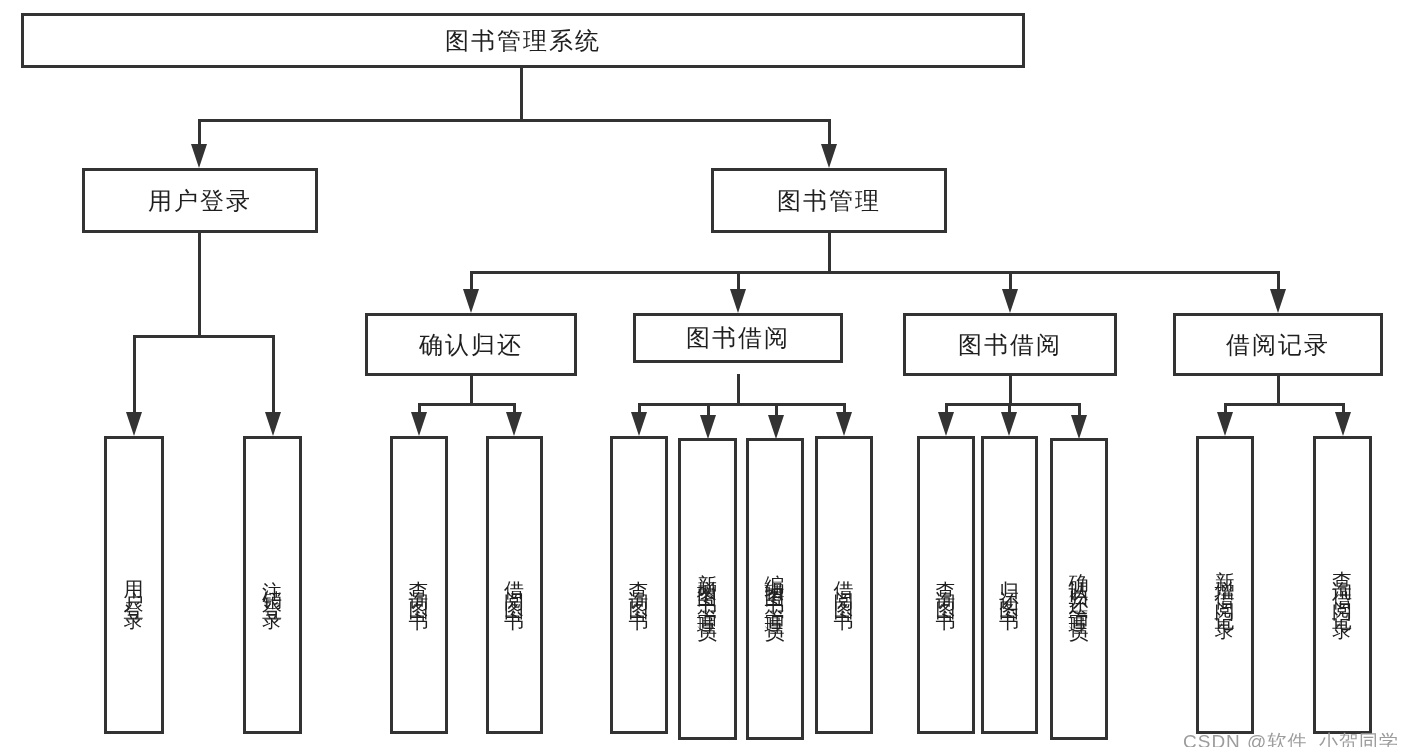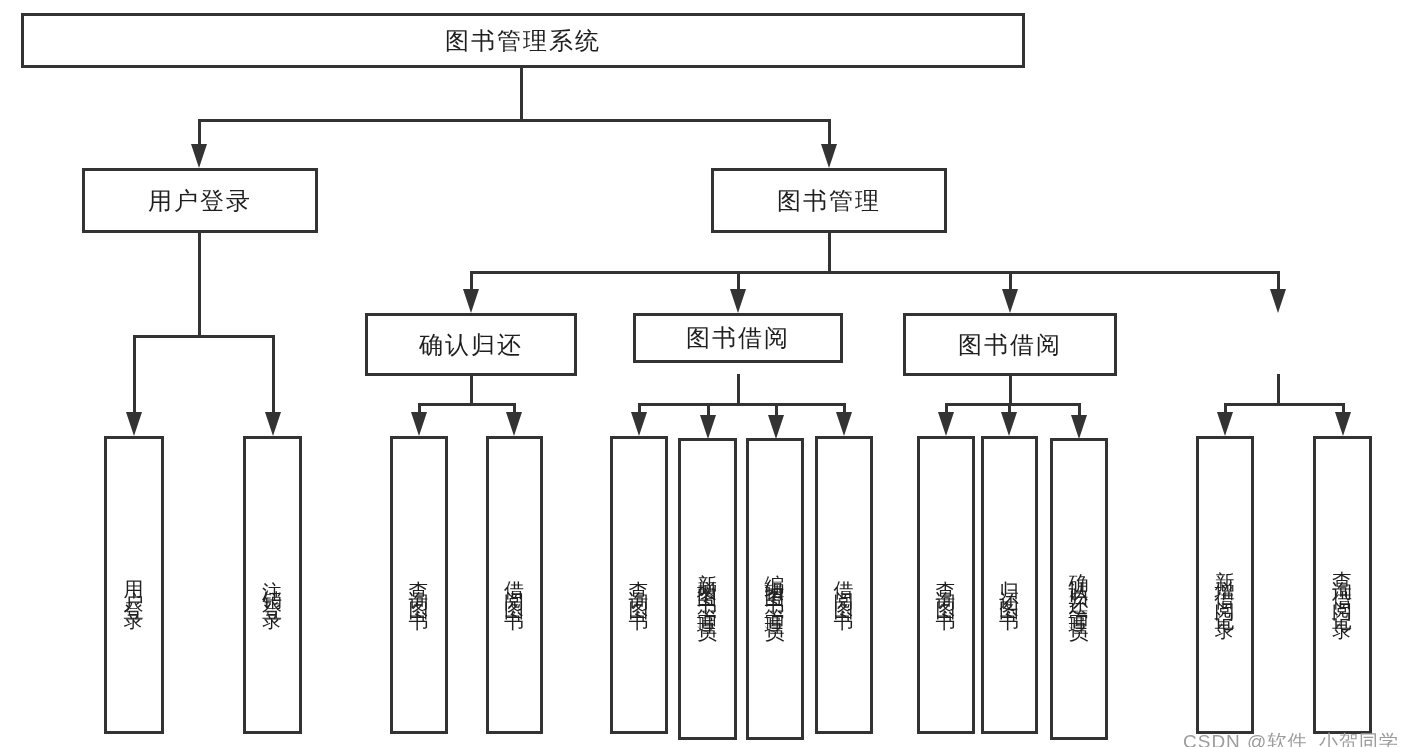--- a/index.html
+++ b/index.html
@@ -74,20 +74,21 @@
   </div>
 
   <div class="box hbox" style="left:21px;top:13px;width:1004px;height:55px">图书管理系统</div>
 
   <div class="box hbox" style="left:82px;top:168px;width:236px;height:65px">用户登录</div>
   <div class="box hbox" style="left:711px;top:168px;width:236px;height:65px">图书管理</div>
 
   <div class="box hbox" style="left:365px;top:313px;width:212px;height:63px">确认归还</div>
   <div class="box hbox" style="left:633px;top:313px;width:210px;height:50px">图书借阅</div>
   <div class="box hbox" style="left:903px;top:313px;width:214px;height:63px">图书借阅</div>
+  <div class="box hbox" style="left:1173px;top:313px;width:210px;height:63px">借阅记录</div>
 
   <div class="box leaf" style="left:104px;top:436px;width:60px;height:298px">
     <span>用户登录</span>
     </div>
   <div class="box leaf" style="left:243px;top:436px;width:59px;height:298px">
     <span>注销登录</span>
     </div>
 
   <div class="box leaf" style="left:390px;top:436px;width:58px;height:298px">
     <span>查询图书</span>

